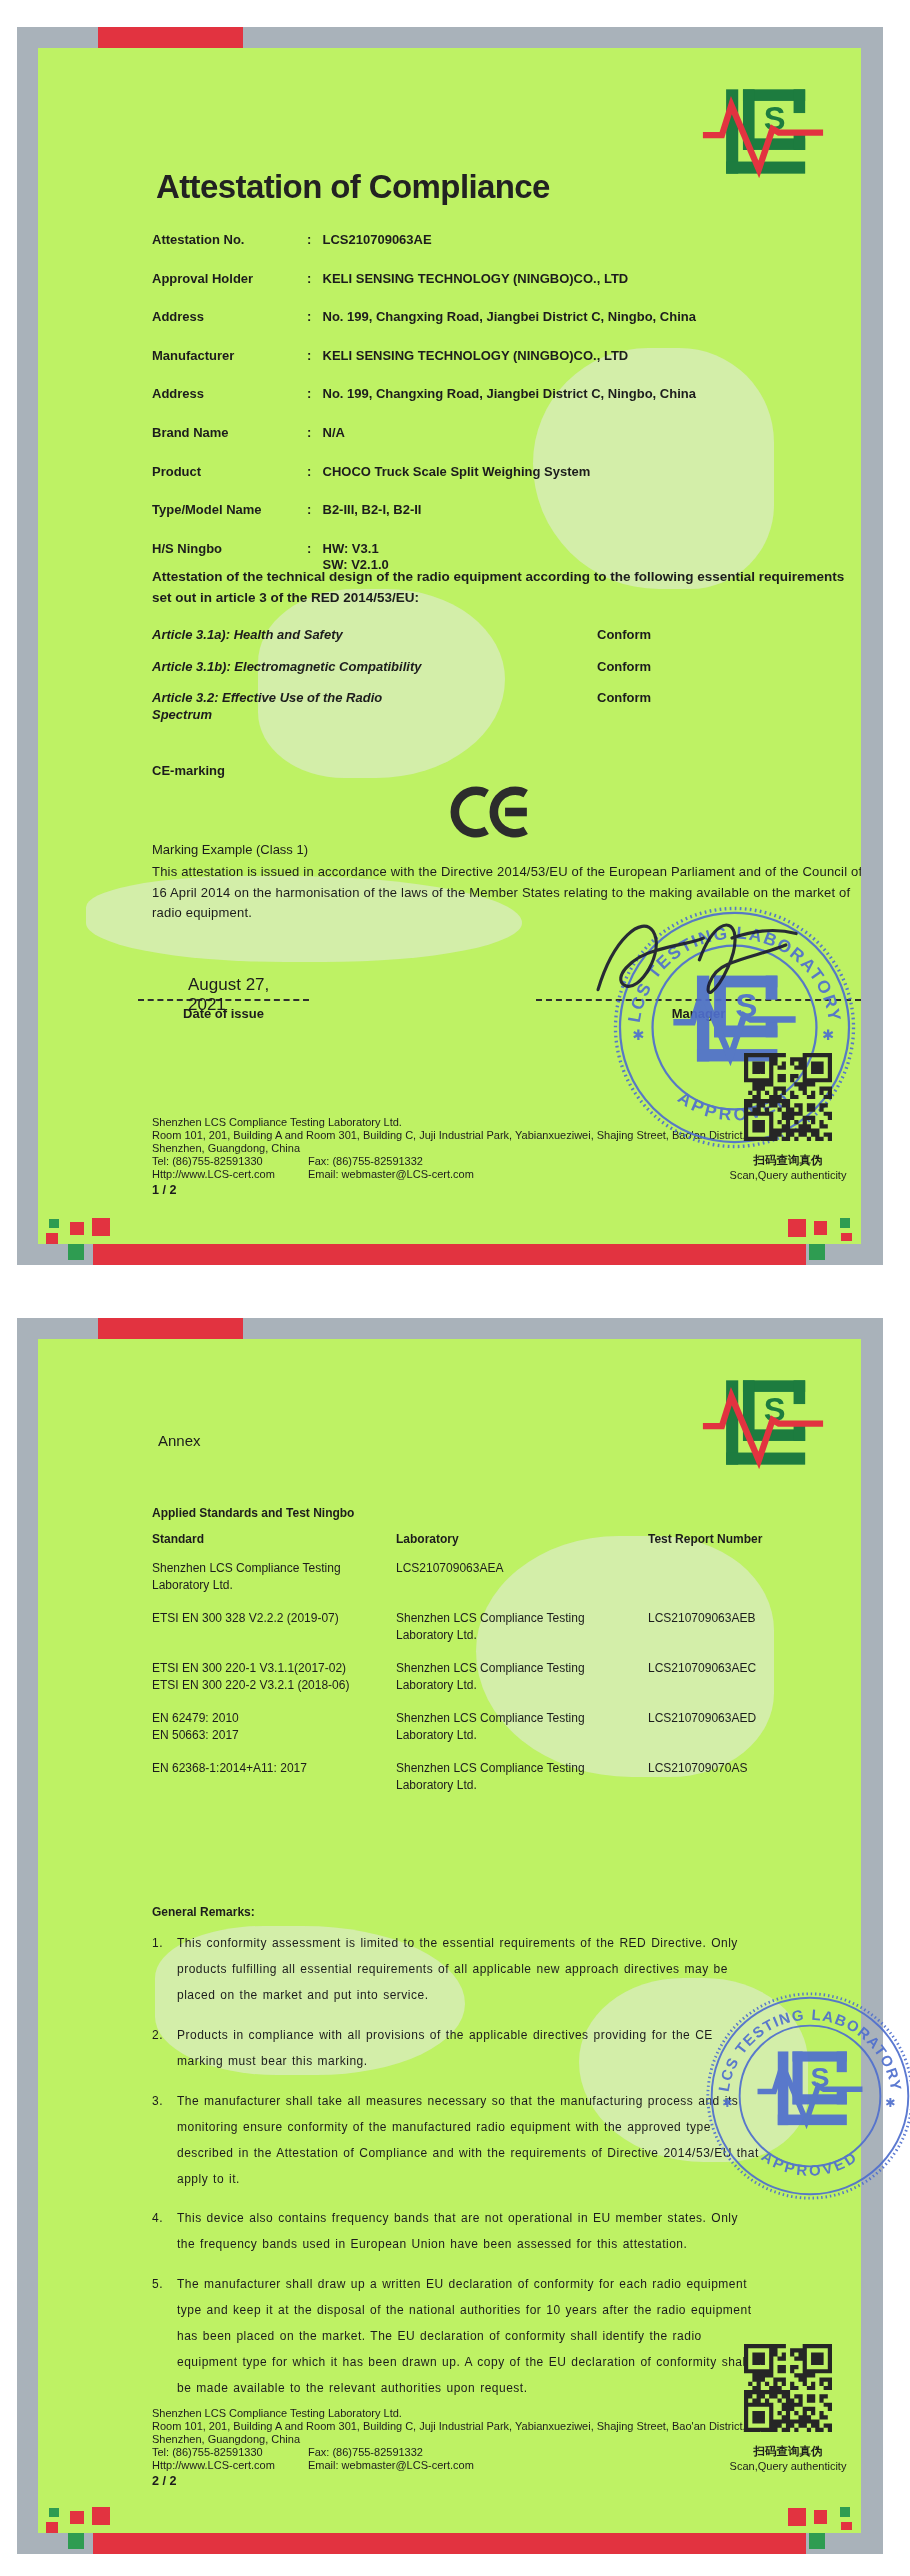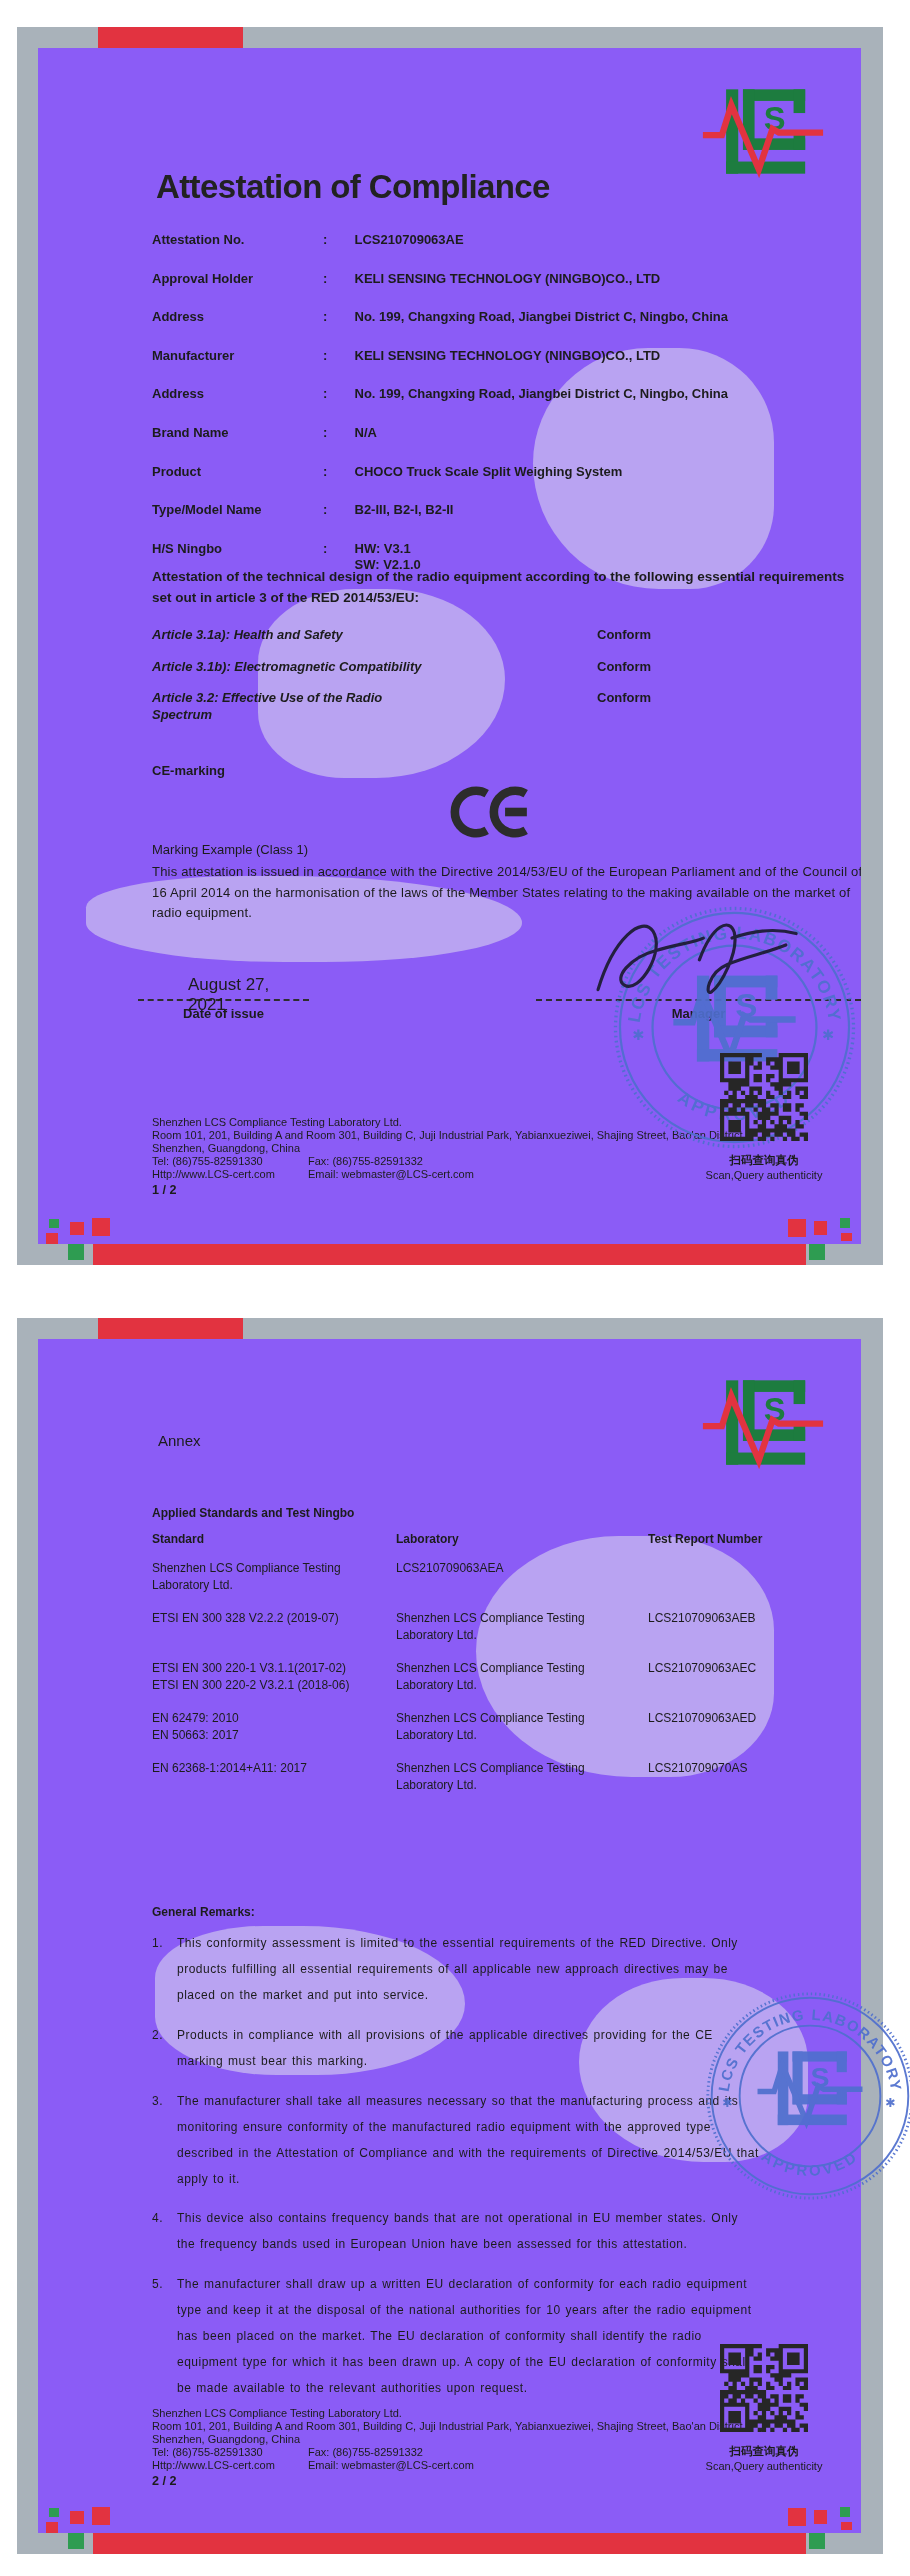--- a/index.html
+++ b/index.html
@@ -1,20 +1,20 @@
 <!DOCTYPE html>
 <html style="font-size:9.2px"><head>
 <meta charset="utf-8">
 <style>
   html,body{margin:0;padding:0;background:#ffffff;}
   body{font-family:"Liberation Sans","DejaVu Sans",sans-serif;color:#1c1c1c;}
   .canvas{position:relative;width:910px;height:2576px;background:#ffffff;overflow:hidden;}
 
   
-  .page{position:absolute;left:17px;width:866px;background:#8b5cf6;}
+  .page{position:absolute;left:17px;width:866px;background:#bef264;}
   .page-1{top:27px;height:1238px;}
   .page-2{top:1318px;height:1236px;}
   .band{position:absolute;background:#a9b2ba;z-index:2;}
   .band.top{left:0;top:0;right:0;height:21px;}
   .band.left{left:0;top:0;bottom:0;width:21px;}
   .band.right{right:0;top:0;bottom:0;width:22.4px;}
   .band.bottom{left:0;right:0;bottom:0;height:21px;}
   .red-seg{position:absolute;left:81px;top:0;width:145px;height:21px;z-index:3;}
 
   
@@ -35,21 +35,21 @@
 
   
   .wm{position:absolute;background:#e7eaed;opacity:.5;z-index:0;}
 
   .abs{position:absolute;z-index:1;}
 
   
   .doc-title{font-size:33px;font-weight:bold;letter-spacing:-0.6px;color:#222;}
   .fields{left:135px;top:205px;width:711px;}
   .frow{display:grid;grid-template-columns:155px 15.5px auto;margin-bottom:22px;
-        font-size:13px;font-weight:bold;line-height:16.6px;gap:16px;}
+        font-size:13px;font-weight:bold;line-height:16.6px;}
   .frow .val{white-space:pre-line;}
   .heading{left:135px;top:540px;width:711px;font-size:13.5px;font-weight:bold;line-height:20.7px;}
   .articles{left:135px;top:600px;width:711px;}
   .arow{display:grid;grid-template-columns:445px auto;font-size:13px;font-weight:bold;
         line-height:16.6px;margin-bottom:15px;}
   .arow .aname{max-width:275px;font-style:italic;}
   .ce-label{left:135px;top:736px;font-size:13px;font-weight:bold;}
   .mark-label{left:135px;top:815px;font-size:13px;}
   .ce-svg{left:425px;top:753px;}
   .paragraph{left:135px;top:835px;width:714px;font-size:13px;line-height:20.7px;letter-spacing:0.2px;}
@@ -62,21 +62,21 @@
   .date-val{padding-left:50px;}
 
   .stamp{z-index:2;opacity:.92;}
   .stamp-p1{left:594px;top:877px;}
   .stamp-p2{left:687px;top:672px;}
   .signature{left:565px;top:871px;z-index:3;}
 
   .footer{left:135px;top:1089px;width:620px;font-size:11px;line-height:13px;z-index:1;}
   .footer .cols{display:grid;grid-template-columns:156px auto;}
   .page-num{font-size:12.6px;font-weight:bold;margin-top:2.9px;}
-  .qr-wrap{left:684px;top:1026px;width:126px;text-align:center;z-index:4;}
+  .qr-wrap{left:708px;top:1026px;width:126px;text-align:center;z-index:4;}
   .qr{width:88px;height:88px;display:block;margin:0 auto;}
   .qr-cn{font-size:11.5px;font-weight:600;margin-top:11.5px;}
   .qr-en{font-size:11px;margin-top:1.1px;}
 
   
   .annex{left:141px;top:114px;font-size:15px;}
   .sec-title{left:135px;top:188px;font-size:12px;font-weight:bold;}
   .stable{left:135px;top:213px;width:718px;}
   .trow{display:grid;grid-template-columns:244px 252px auto;font-size:12px;line-height:17px;margin-bottom:16px;}
   .trow.thead{font-weight:bold;margin-bottom:11.5px;}

